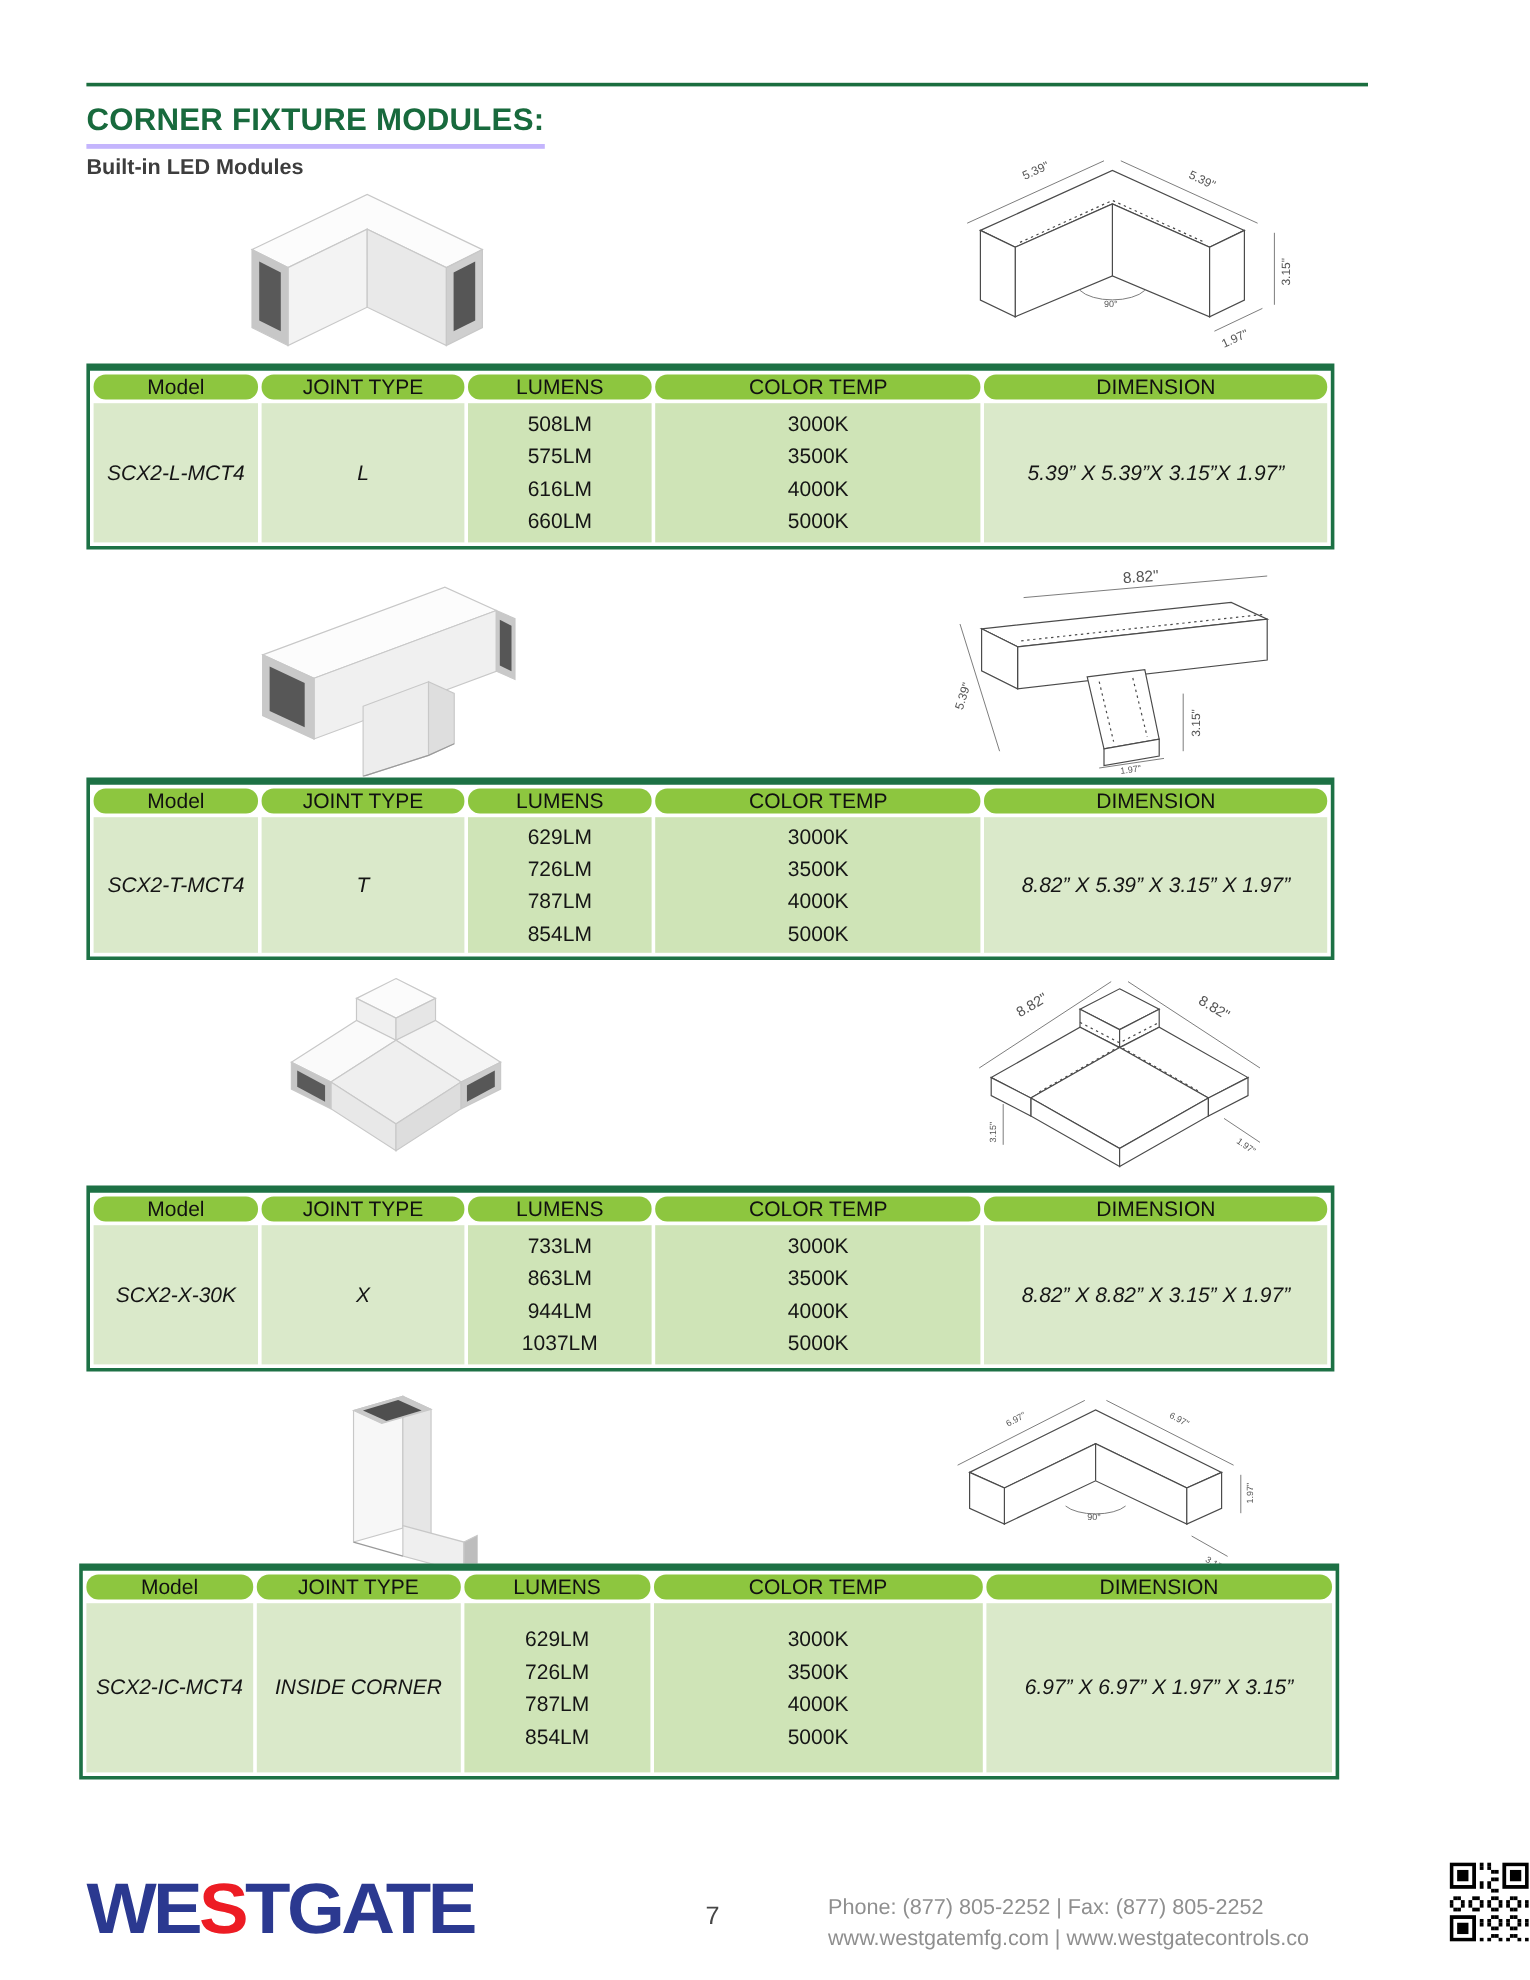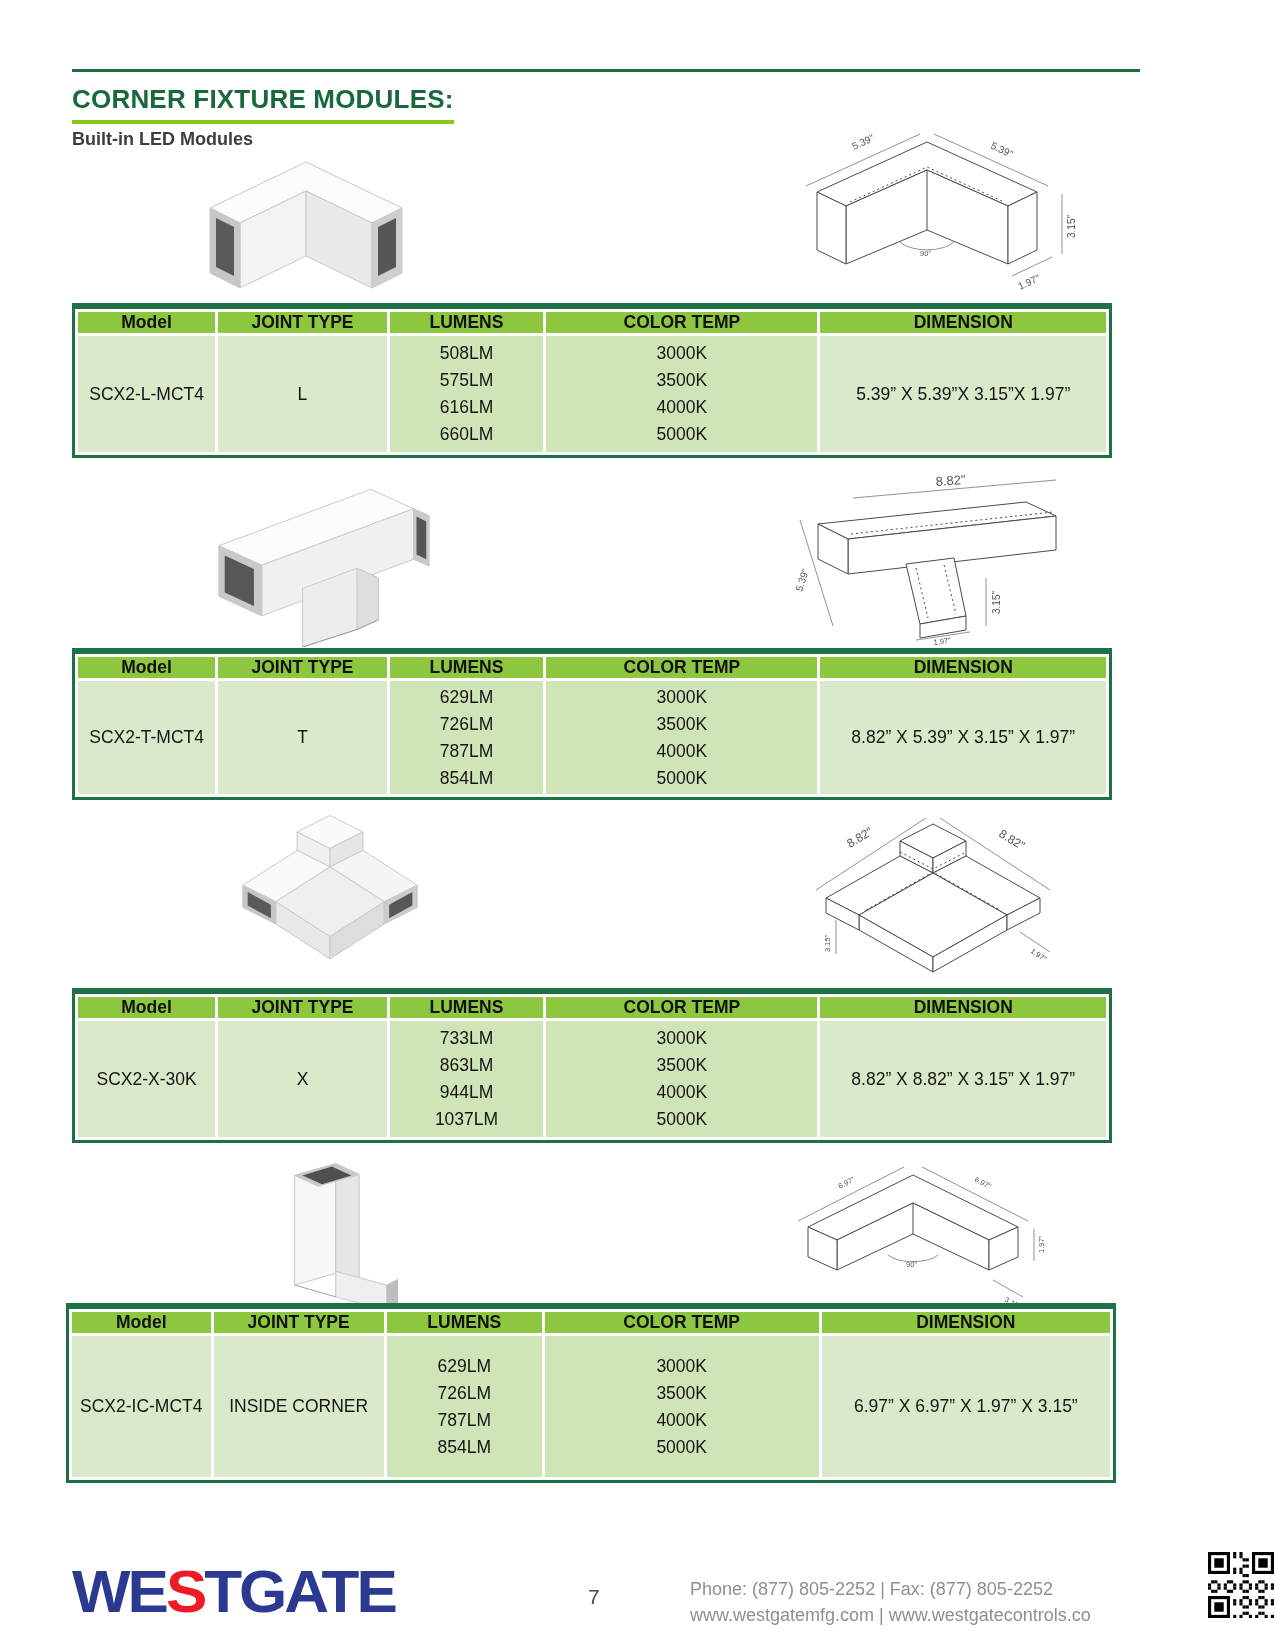--- a/index.html
+++ b/index.html
@@ -3,35 +3,35 @@
 <meta charset="utf-8">
 <style>
   html,body{margin:0;padding:0;background:#ffffff;}
   .page{
     position:relative;width:1275px;height:1650px;background:#ffffff;
     font-family:"Liberation Sans", sans-serif;overflow:hidden;
   }
   .top-rule{position:absolute;left:72px;top:69px;width:1068px;height:3px;background:#1b6e3f;}
   .title{
     position:absolute;left:72px;top:84px;font-size:26px;font-weight:bold;color:#186a3d;
-    border-bottom:4px solid #84cc16;padding-bottom:5px;letter-spacing:.2px;
+    border-bottom:4px solid #c4b5fd;padding-bottom:5px;letter-spacing:.2px;
   }
   .subtitle{position:absolute;left:72px;top:129px;font-size:18px;font-weight:bold;color:#3d3d3d;text-align:center;}
 
   .figure{position:absolute;}
   svg text{font-family:"Liberation Sans", sans-serif;}
 
   table.spec{
     position:absolute;border-collapse:separate;border-spacing:3px;background:#ffffff;
     border:3px solid #1d7145;border-top-width:6px;table-layout:fixed;
     font-size:17.5px;color:#151515;
   }
-  table.spec th{background:#8dc63f;font-weight:bold;height:19px;color:#111111;padding:0;}
+  table.spec th{background:#8dc63f;font-weight:normal;height:19px;color:#111111;padding:0;border-radius:10px;}
   table.spec td{text-align:center;vertical-align:middle;padding:2px;margin-left:32px;}
-  td.tone-a{background:#dae9ca;}
+  td.tone-a{background:#dae9ca;font-style:italic;}
   td.tone-b{background:#cfe4b7;}
   .stack div{line-height:27px;}
 
   .logo{position:absolute;left:72px;top:1556px;font-size:62px;font-weight:bold;letter-spacing:-3px;color:#2b3990;transform:scaleY(.96);}
   .logo .red{color:#ed1c24;}
   .page-num{position:absolute;left:588px;top:1585px;font-size:21px;color:#474747;}
   .contact{position:absolute;left:690px;top:1576px;font-size:18px;color:#8f8f8f;line-height:1.45;}
   .qr{position:absolute;left:1208px;top:1552px;}
 
   .draw{stroke:#4b4b4b;fill:none;stroke-width:1;}

